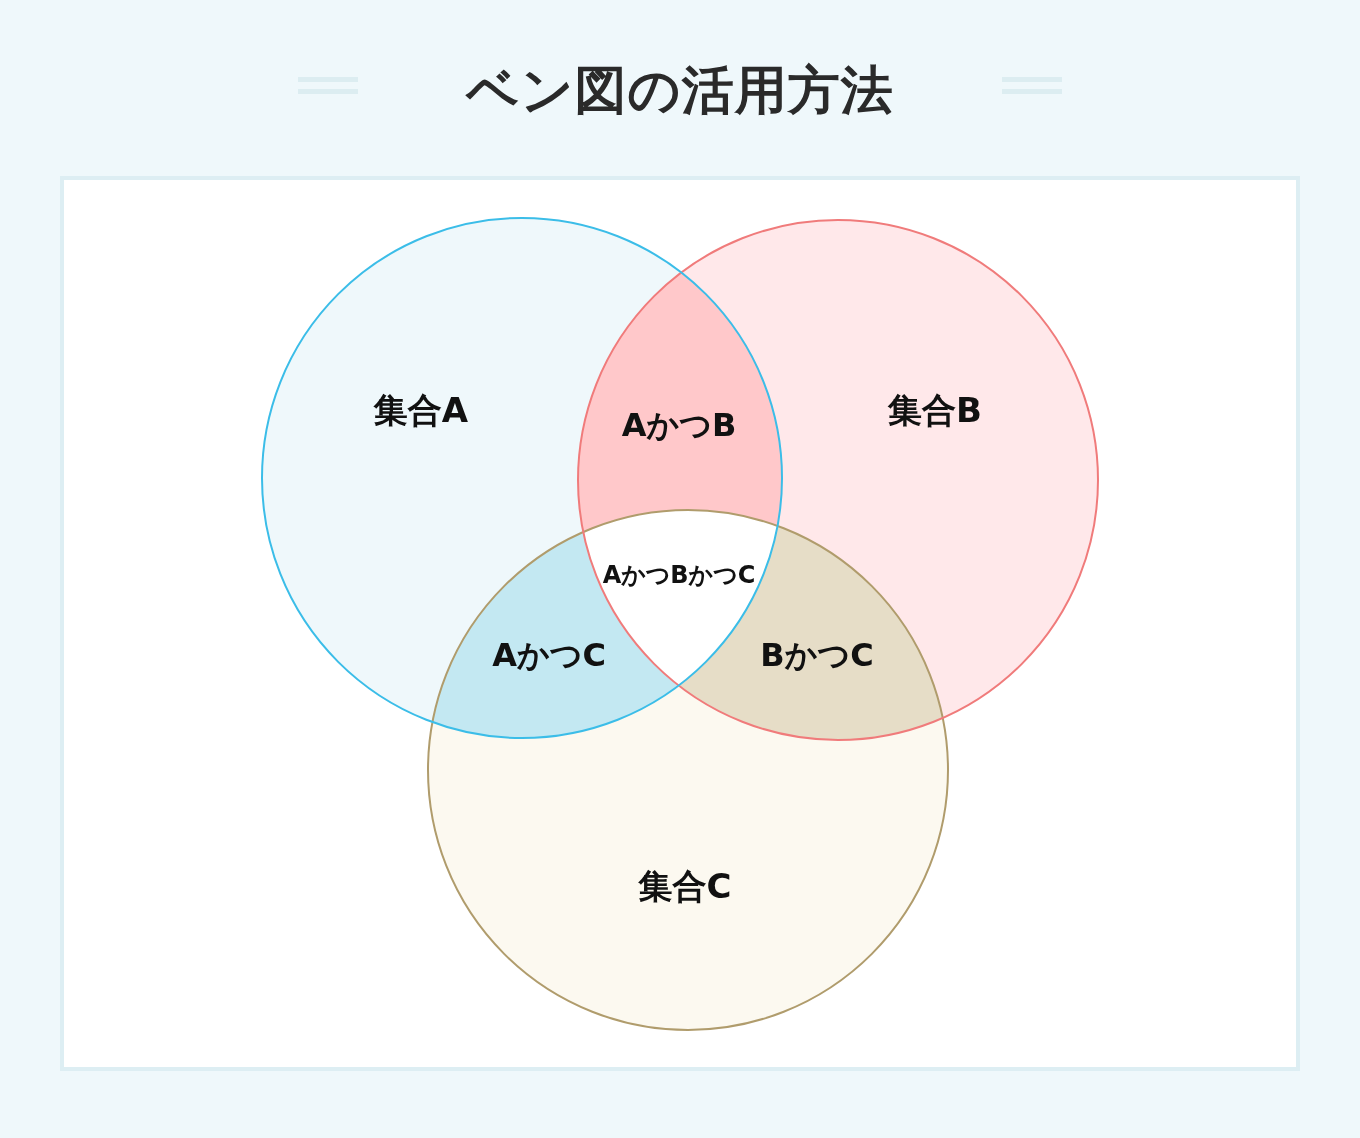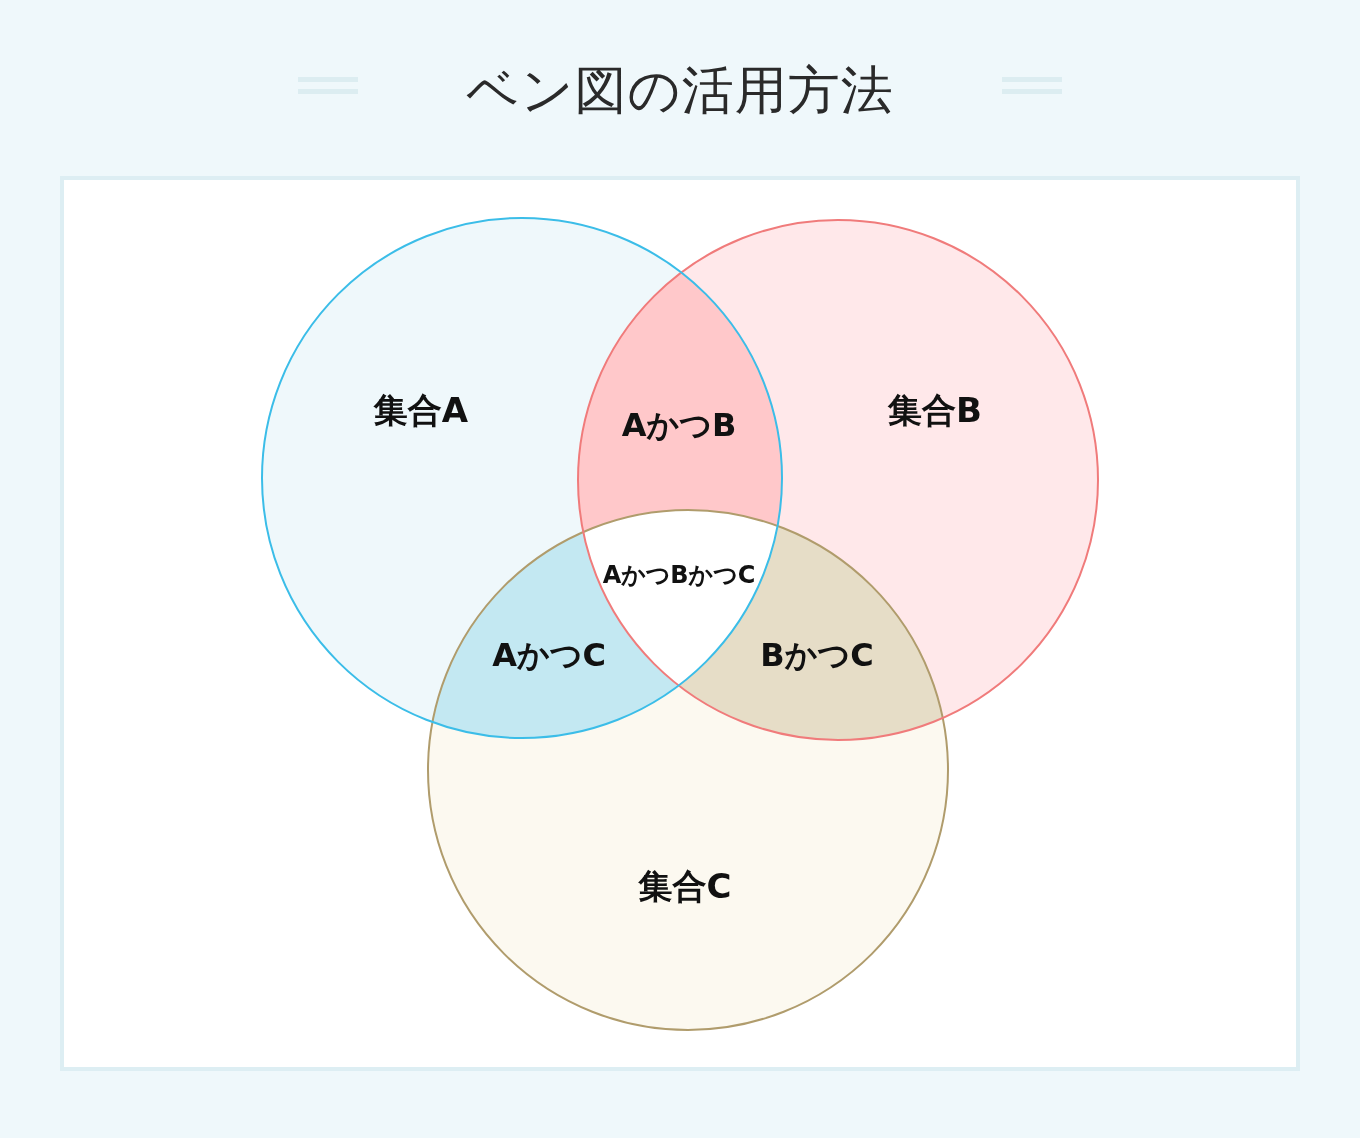--- a/index.html
+++ b/index.html
@@ -7,21 +7,21 @@
       width: 1360px; height: 1138px;
       background: #eff8fb;
       font-family: "DejaVu Sans", "Liberation Sans", sans-serif;
       position: relative; overflow: hidden;
     }
     .header {
       position: absolute; left: 0; top: 50px; width: 1360px; height: 80px;
     }
     .title {
       position: absolute; left: 0; width: 1360px; top: 6px;
-      text-align: center; font-size: 52px; font-weight: normal;
+      text-align: center; font-size: 52px; font-weight: bold;
       color: #2a2a2a; letter-spacing: 1px;
     }
     .deco {
       position: absolute; top: 27px; width: 60px; height: 18px;
     }
     .deco::before, .deco::after {
       content: ""; position: absolute; left: 0; width: 60px; height: 5px;
       background: #dcedf1;
     }
     .deco::before { top: 0; }

